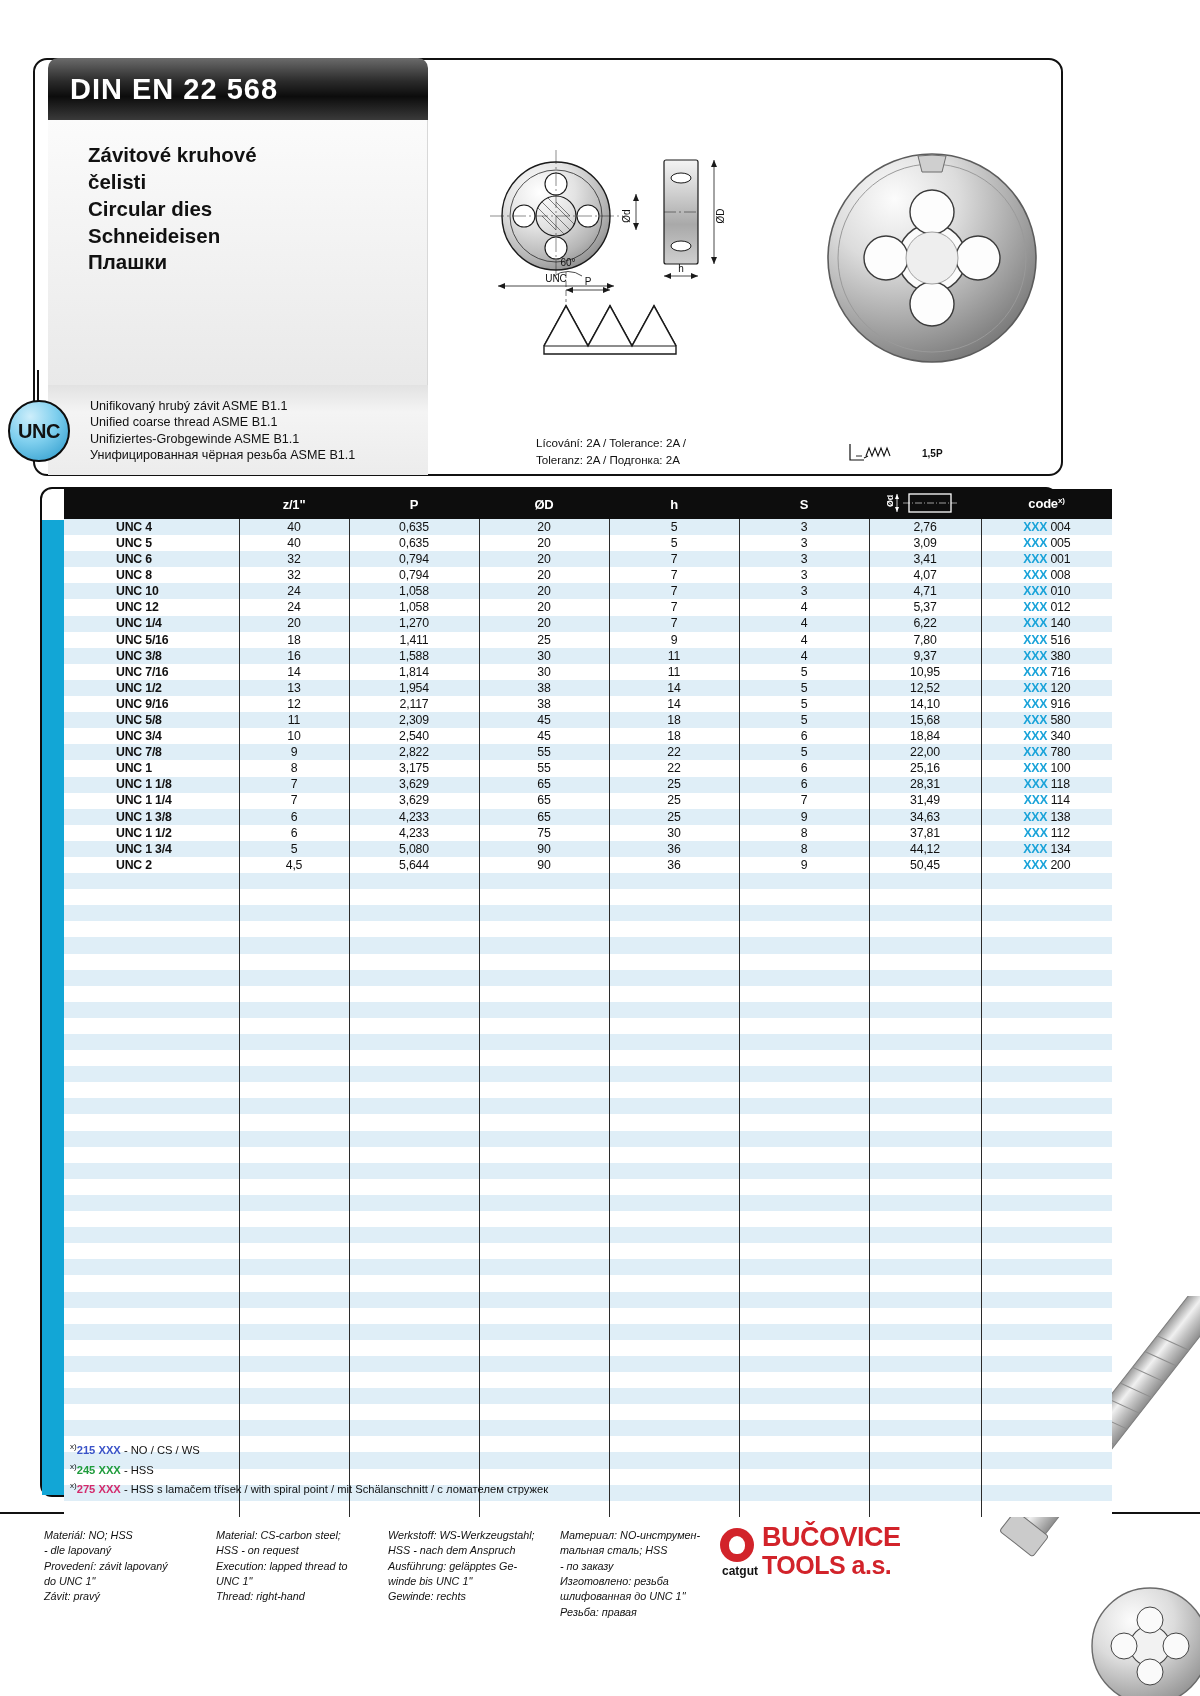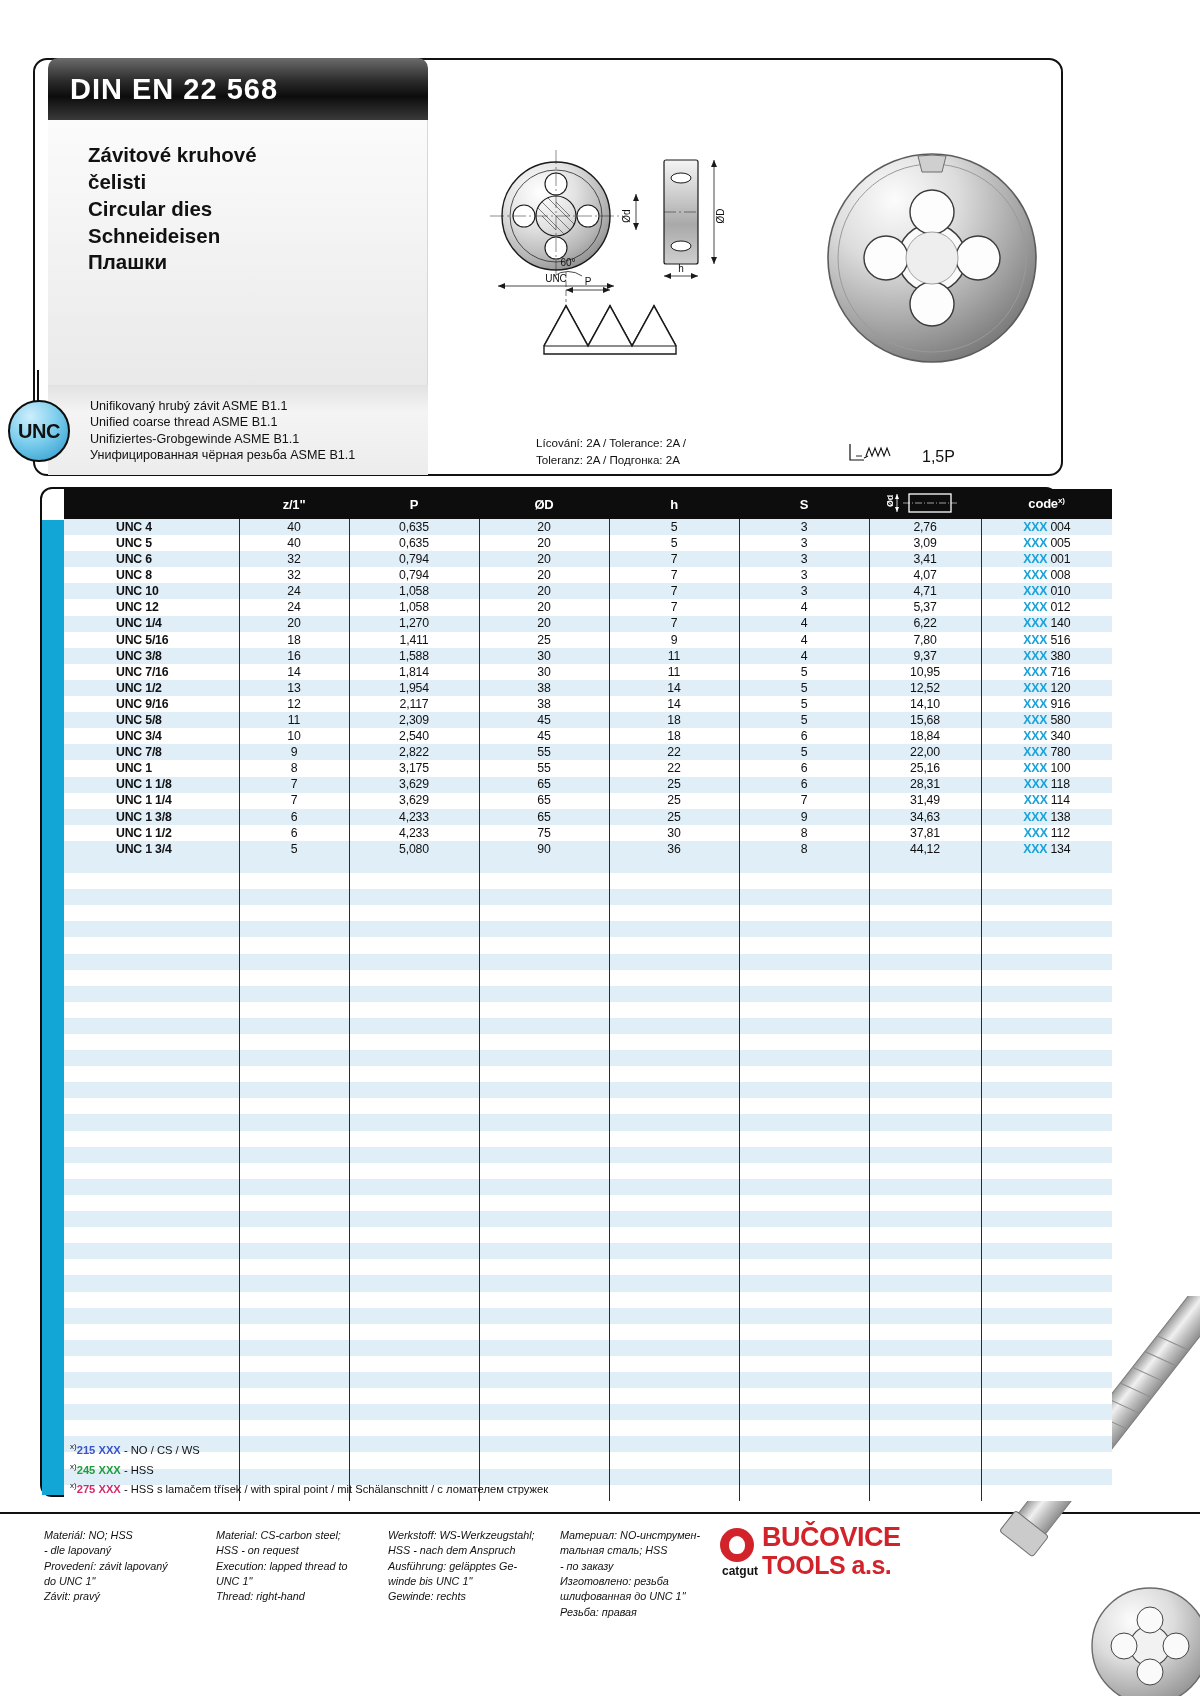--- a/index.html
+++ b/index.html
@@ -105,21 +105,21 @@
     width: 2px; height: 40px; background: #111; z-index: 8;
   }
 
   
   .tol-text {
     position: absolute; left: 536px; top: 434px;
     font-size: 11.6px; color: #111; line-height: 1.5;
   }
   .p15 {
     position: absolute; left: 922px; top: 448px;
-    font-size: 16px; font-weight: normal; color: #111;
+    font-size: 10px; font-weight: bold; color: #111;
   }
   .thread-ico { position: absolute; left: 848px; top: 440px; }
 
   
   .drawings { position: absolute; left: 436px; top: 120px; width: 620px; height: 265px; }
 
   
   .table-frame {
     position: absolute; left: 40px; top: 487px;
     width: 1018px; height: 1010px;
@@ -612,20 +612,30 @@
       </tr>
       <tr class="odd">
         <td class="name">UNC 1 3/4</td>
         <td>5</td>
         <td>5,080</td>
         <td>90</td>
         <td>36</td>
         <td>8</td>
         <td>44,12</td>
         <td><span class="xxx">XXX</span> <span class="codenum">134</span></td>
+      </tr>
+      <tr class="even">
+        <td class="name">UNC 2</td>
+        <td>4,5</td>
+        <td>5,644</td>
+        <td>90</td>
+        <td>36</td>
+        <td>9</td>
+        <td>50,45</td>
+        <td><span class="xxx">XXX</span> <span class="codenum">200</span></td>
       </tr>
       <tr class="odd">
         <td>&nbsp;</td>
         <td>&nbsp;</td>
         <td>&nbsp;</td>
         <td>&nbsp;</td>
         <td>&nbsp;</td>
         <td>&nbsp;</td>
         <td>&nbsp;</td>
         <td>&nbsp;</td>

